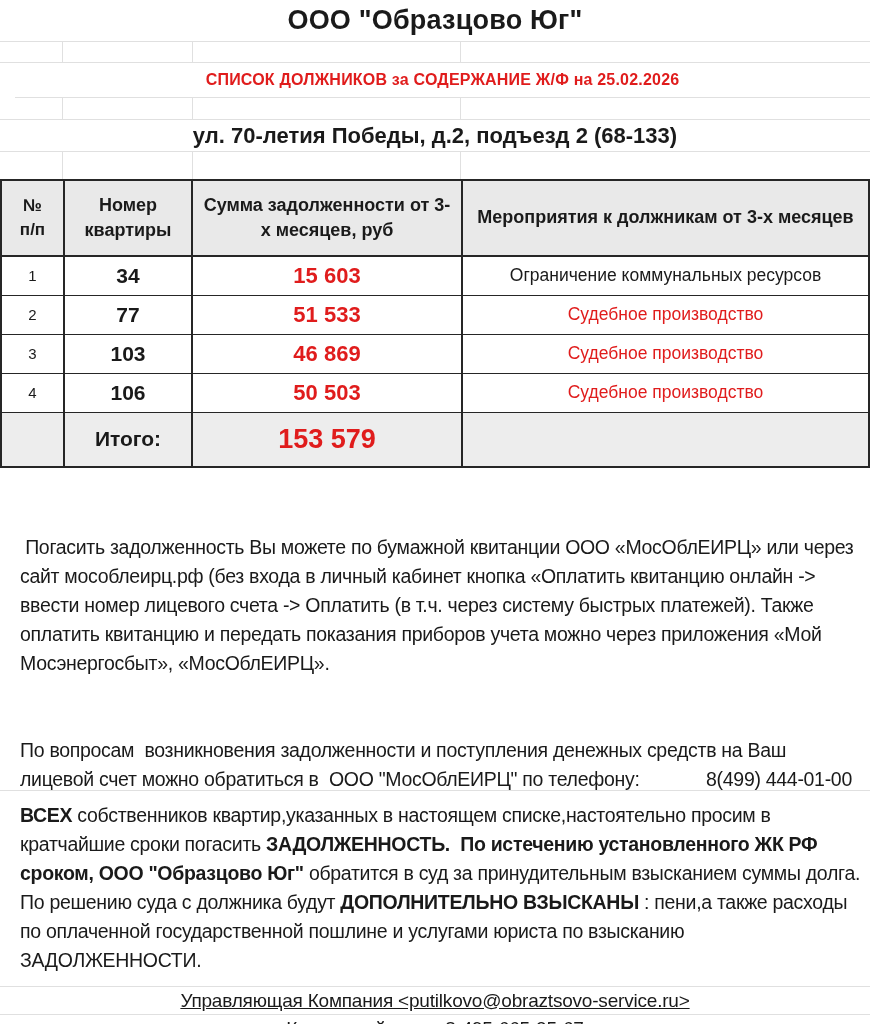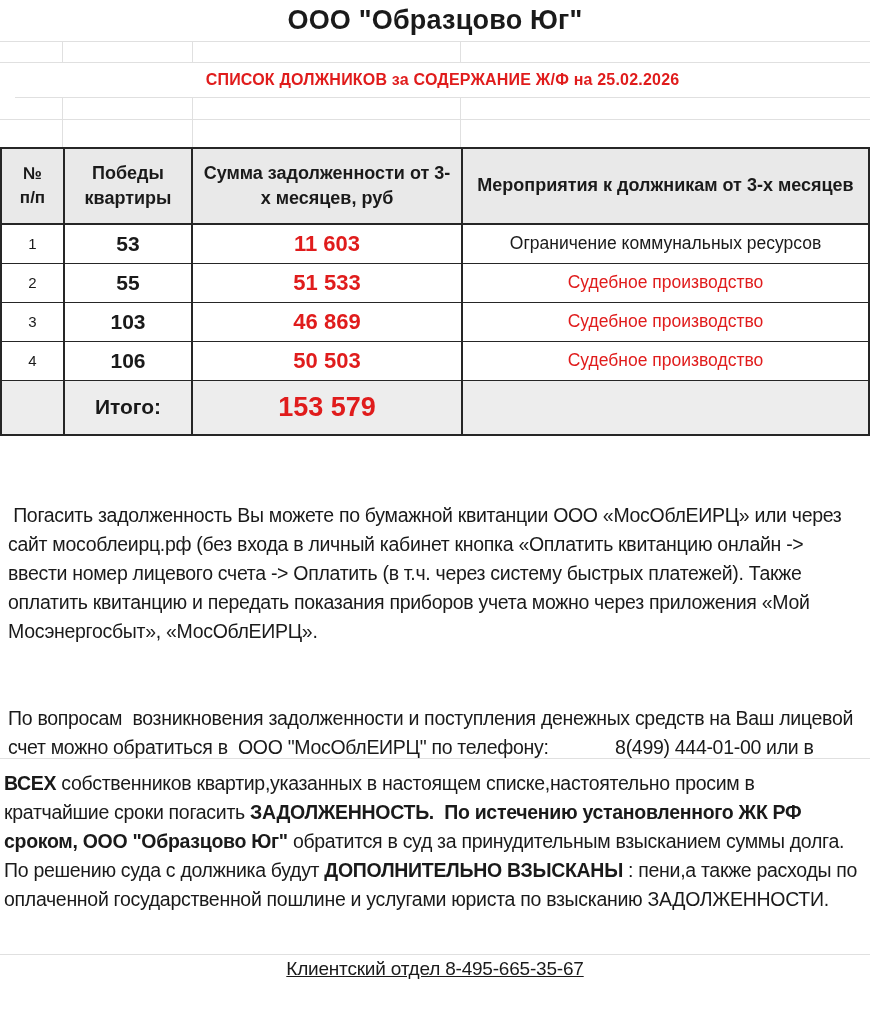--- a/index.html
+++ b/index.html
@@ -55,26 +55,26 @@
   td.debt{font-size:22px;font-weight:bold;color:var(--accent-red);}
   td.act{font-size:17.5px;color:var(--ink);}
   td.act.red{color:var(--accent-red);margin-left:16px;}
   tr.total-row{height:55px;background:var(--total-bg);border-radius:7px;}
   tr.total-row td{border-bottom:2.5px solid var(--table-border);}
   td.total-label{font-size:21px;font-weight:bold;}
   td.total-value{font-size:27px;font-weight:bold;color:var(--accent-red);}
   
   .info{
     height:323px;border-bottom:1px solid var(--grid-line);
-    padding:7px 7px 0 8px;font-size:19.5px;line-height:29px;letter-spacing:-0.3px;
+    padding:7px 7px 0 20px;font-size:19.5px;line-height:29px;letter-spacing:-0.3px;
     overflow:hidden;white-space:pre-wrap;
   }
   .info p{margin:0;}
   .notice{
-    min-height:195px;padding:10px 7px 0 4px;
+    min-height:195px;padding:10px 7px 0 20px;
     font-size:19.5px;line-height:29px;letter-spacing:-0.3px;white-space:pre-wrap;
   }
   .notice b{font-weight:bold;}
   .footer-row{
     height:28px;border-top:1px solid var(--grid-line);
     display:flex;align-items:center;justify-content:center;
     font-size:19px;letter-spacing:-0.2px;
   }
   .footer-row span{text-decoration:underline;}
 </style>
@@ -94,54 +94,55 @@
 
   <div class="r-red row-line">СПИСОК ДОЛЖНИКОВ за СОДЕРЖАНИЕ Ж/Ф  на 25.02.2026</div>
 
   <div class="gap-row g2 row-line">
     <div class="gap-cell gc1"></div>
     <div class="gap-cell gc2"></div>
     <div class="gap-cell gc3"></div>
     <div class="gap-cell gc4"></div>
   </div>
 
+  <div class="r-addr row-line">ул. 70-летия Победы, д.2, подъезд 2  (68-133)</div>
 
   <div class="gap-row g3">
     <div class="gap-cell gc1"></div>
     <div class="gap-cell gc2"></div>
     <div class="gap-cell gc3"></div>
     <div class="gap-cell gc4"></div>
   </div>
 
   <table class="debtors">
     <colgroup>
         <col class="c1">
         <col class="c2">
         <col class="c3">
         <col class="c4">
       </colgroup>
     <thead>
       <tr>
         <th class="h1">№ п/п</th>
-        <th>Победы квартиры</th>
+        <th>Номер квартиры</th>
         <th>Сумма  задолженности от  3-х месяцев, руб</th>
         <th>Мероприятия к должникам от 3-х месяцев</th>
       </tr>
     </thead>
     <tbody>
 
     <tr class="data-row">
           <td class="num">1</td>
-          <td class="apt">53</td>
-          <td class="debt">11 603</td>
+          <td class="apt">34</td>
+          <td class="debt">15 603</td>
           <td class="act">Ограничение  коммунальных  ресурсов</td>
         </tr>
         <tr class="data-row">
           <td class="num">2</td>
-          <td class="apt">55</td>
+          <td class="apt">77</td>
           <td class="debt">51 533</td>
           <td class="act red">Судебное производство</td>
         </tr>
         <tr class="data-row">
           <td class="num">3</td>
           <td class="apt">103</td>
           <td class="debt">46 869</td>
           <td class="act red">Судебное производство</td>
         </tr>
         <tr class="data-row">
@@ -162,16 +163,19 @@
   </table>
 
   <div class="info">
     <p> Погасить задолженность Вы можете по бумажной квитанции ООО «МосОблЕИРЦ» или через сайт мособлеирц.рф (без входа в личный кабинет кнопка «Оплатить квитанцию онлайн -&gt; ввести номер лицевого счета -&gt; Оплатить (в т.ч. через систему быстрых платежей). Также оплатить квитанцию и передать показания приборов учета можно через приложения «Мой Мосэнергосбыт», «МосОблЕИРЦ».</p>
     <p>По вопросам  возникновения задолженности и поступления денежных средств на Ваш лицевой счет можно обратиться в  ООО "МосОблЕИРЦ" по телефону:&nbsp;&nbsp;&nbsp;&nbsp;&nbsp;&nbsp;&nbsp;&nbsp;&nbsp;&nbsp;&nbsp;&nbsp; 8(499) 444-01-00 или в офис д. Путилково, 71 км МКАД,  стр. 16А (ТРЦ "ВЕЙПАРК"), 2 этаж по режиму работы с населением: вт.-пт. с 08-30 до 17-15, сб. с 08-30 до 16-00, без перерыва, вс.- пн. – выходные.</p>
   </div>
 
   <div class="notice"><b>ВСЕХ</b><span> собственников квартир,указанных в настоящем списке,настоятельно просим в кратчайшие сроки погасить </span><b>ЗАДОЛЖЕННОСТЬ.  По истечению установленного ЖК РФ сроком, ООО "Образцово Юг"</b><span> обратится в суд за принудительным взысканием суммы долга. По решению суда с должника будут </span><b>ДОПОЛНИТЕЛЬНО ВЗЫСКАНЫ</b><span> : пени,а также расходы по оплаченной государственной пошлине и услугами юриста по взысканию ЗАДОЛЖЕННОСТИ.</span></div>
 
   <div class="footer-row">
+    <span>Управляющая Компания &lt;putilkovo@obraztsovo-service.ru&gt;</span>
+  </div>
+  <div class="footer-row">
     <span>Клиентский  отдел  8-495-665-35-67</span>
   </div>
 
 </div>
 
 </body></html>

